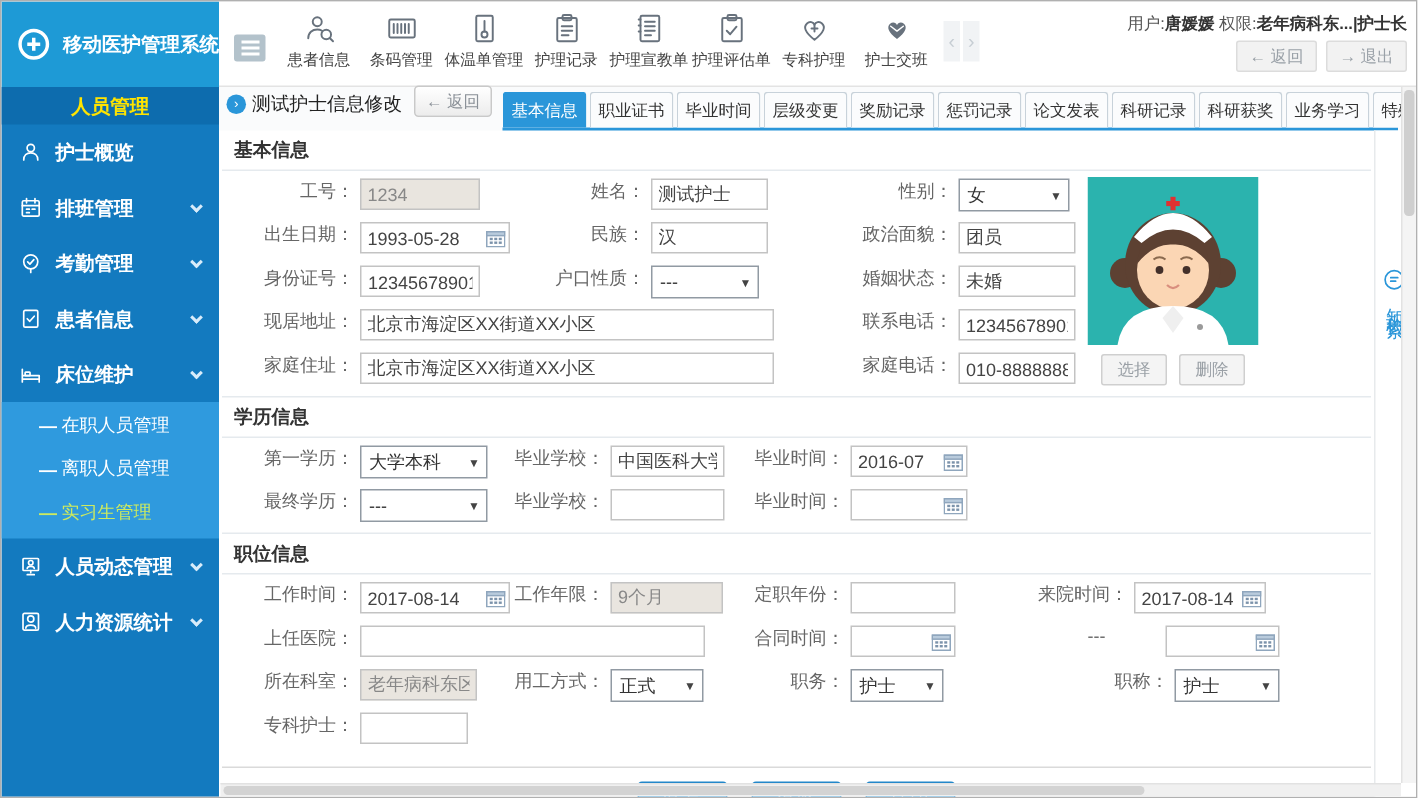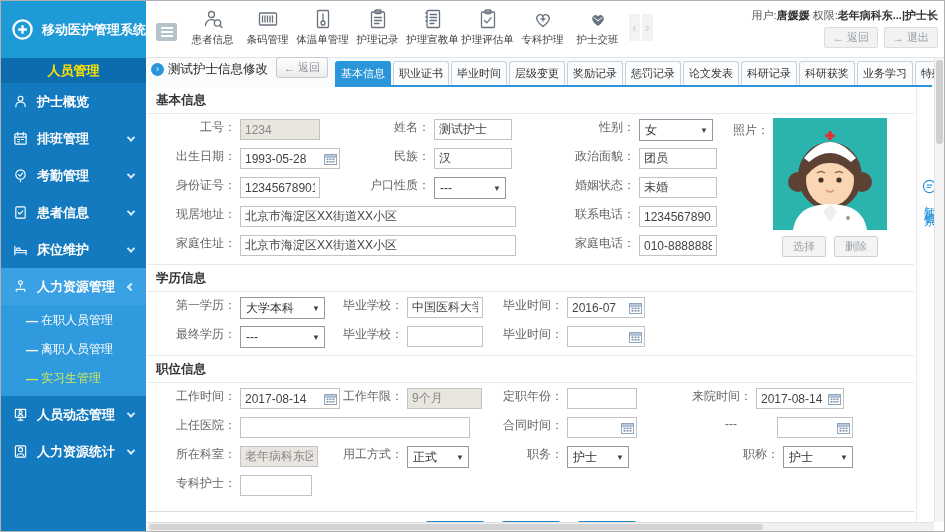--- a/index.html
+++ b/index.html
@@ -227,28 +227,20 @@
           <i class="chev down"></i>
       </div>
       <div class="sitem">
         <svg viewBox="0 0 16 16">
             <path d="M2 4.5v9M14 9v4.5M2 9h12M2 11.5h12"></path>
             <rect x="4" y="6.5" width="3.5" height="2.5" rx="0.5"></rect>
           </svg>
         <span>床位维护</span>
           <i class="chev down"></i>
       </div>
-      <div class="sitem active">
-        <svg viewBox="0 0 16 16">
-            <circle cx="8" cy="3.8" r="2"></circle>
-            <path d="M8 5.8v2.7M3.5 13v-2h9v2M3.5 11v2M12.5 11v2"></path>
-          </svg>
-        <span>人力资源管理</span>
-          <i class="chev left"></i>
-      </div>
       <div class="submenu">
         <div class="subitem">
             <span class="dash">—</span>
             <span>在职人员管理</span>
           </div>
         <div class="subitem">
             <span class="dash">—</span>
             <span>离职人员管理</span>
           </div>
         <div class="subitem hl">
@@ -381,21 +373,20 @@
                     <span class="lb lw80">家庭住址：</span>
                     <input class="ipt w276" value="北京市海淀区XX街道XX小区" style="">
                   </div>
                 <div class="f p3">
                     <span class="lb lw64">家庭电话：</span>
                     <input class="ipt w78" value="010-88888888" style="">
                   </div>
               </div>
 
               <div class="photo">
-                <span class="lb lw44" style="margin-top:4px">照片：</span>
                 <div class="photo-col">
                   <svg class="photo-img" viewBox="0 0 114 112">
                     <rect width="114" height="112" fill="#2bb3ae"></rect>
                     <circle cx="25" cy="64" r="10" fill="#5d4132"></circle>
                     <circle cx="89" cy="64" r="10" fill="#5d4132"></circle>
                     <ellipse cx="57" cy="58" rx="32" ry="34" fill="#5d4132"></ellipse>
                     <ellipse cx="57" cy="62" rx="24" ry="26" fill="#fbd6b4"></ellipse>
                     <path d="M33 58 Q35 36 57 34 Q79 36 81 58 Q70 44 57 45 Q44 44 33 58Z" fill="#5d4132"></path>
                     <path d="M31 40 Q57 8 83 40 L78 44 Q57 26 36 44Z" fill="#fff"></path>
                     <rect x="52.5" y="16" width="9" height="3.4" fill="#e03131"></rect>

